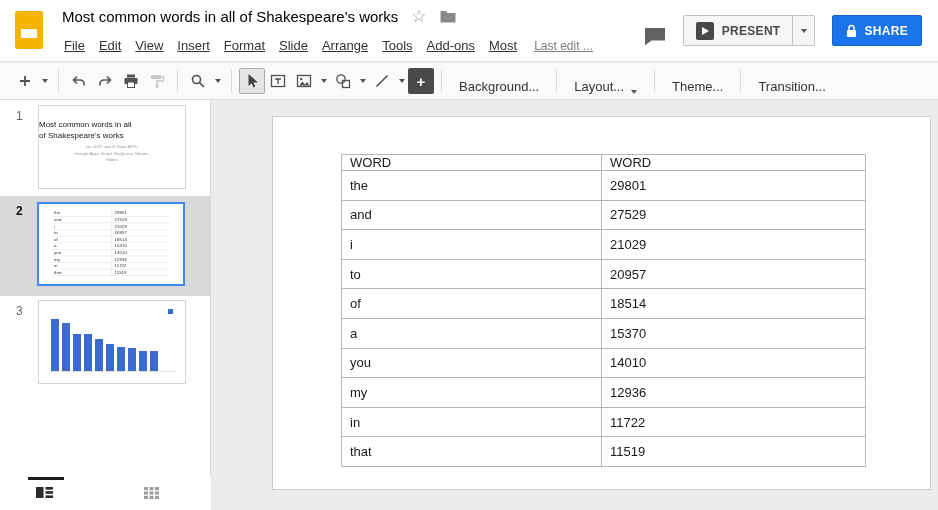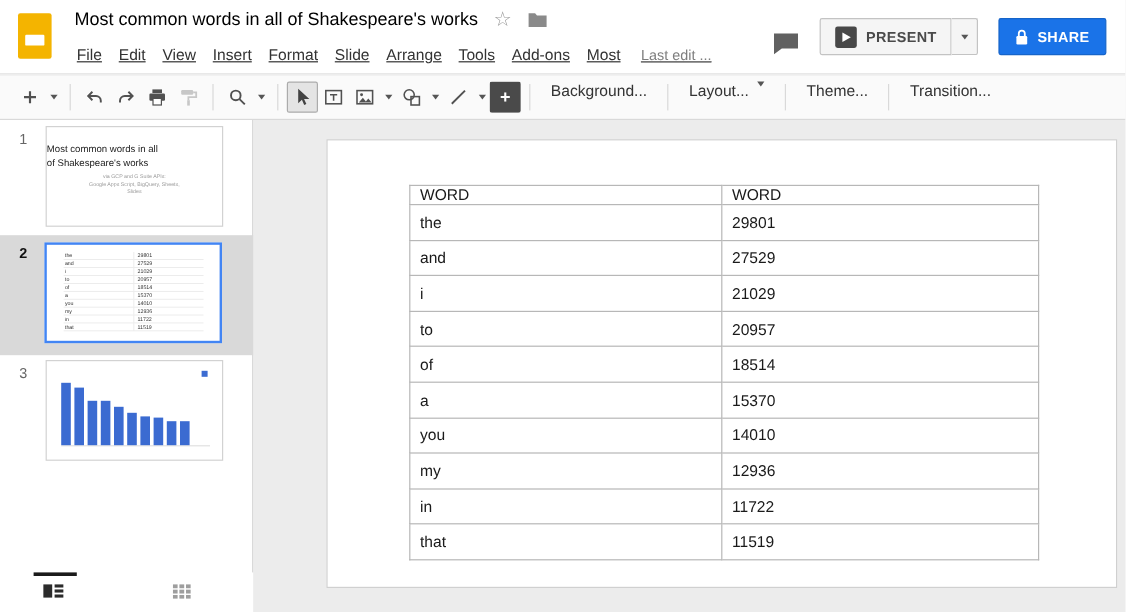--- a/index.html
+++ b/index.html
@@ -27,21 +27,21 @@
   .share-btn { display:flex; align-items:center; gap:7px; height:31px; padding:0 13px; background:#1a73e8; border:1px solid #1664c9; border-radius:2px; color:#fff; font-size:12px; font-weight:bold; cursor:pointer; letter-spacing:.3px; }
 
   
   .toolbar { position:absolute; top:63px; left:0; width:938px; height:37px; background:#fafafa; border-bottom:1px solid #d9d9d9; display:flex; align-items:center; padding-left:12px; z-index:4; }
   .tbtn { min-width:26px; height:26px; display:flex; align-items:center; justify-content:center; border-radius:2px; cursor:pointer; border:1px solid transparent; }
   .tbtn.selected { background:#e4e4e4; border:1px solid #ababab; }
   .tbtn.dark { background:#4a4a4a; width:26px; }
   .caret { width:0; height:0; border-left:3.5px solid transparent; border-right:3.5px solid transparent; border-top:4px solid #555; }
   .caret-btn { width:13px; height:26px; display:flex; align-items:center; justify-content:center; cursor:pointer; }
   .tsep { width:1px; height:22px; background:#d9d9d9; margin:0 7px; flex:none; }
-  .ttext { font-size:13px; color:#333; height:26px; padding:0 10px; display:flex; align-items:flex-start; gap:7px; cursor:pointer; border-radius:2px; white-space:nowrap; }
+  .ttext { font-size:13px; color:#333; height:26px; padding:0 10px; display:flex; align-items:flex-end; gap:7px; cursor:pointer; border-radius:2px; white-space:nowrap; }
   .dark-plus { color:#fff; font-size:15px; font-weight:bold; line-height:1; }
 
   
   .sidebar { position:absolute; left:0; top:100px; width:211px; height:410px; background:#fff; border-right:1px solid #d9d9d9; z-index:3; }
   .slide-row { position:absolute; left:0; width:211px; }
   .row1 { top:5px; height:92px; }
   .row2 { top:96px; height:100px; background:#d9d9d9; }
   .row3 { top:200px; height:92px; }
   .slide-num { position:absolute; left:16px; font-size:12px; color:#666; }
   .row1 .slide-num { top:4px; }

